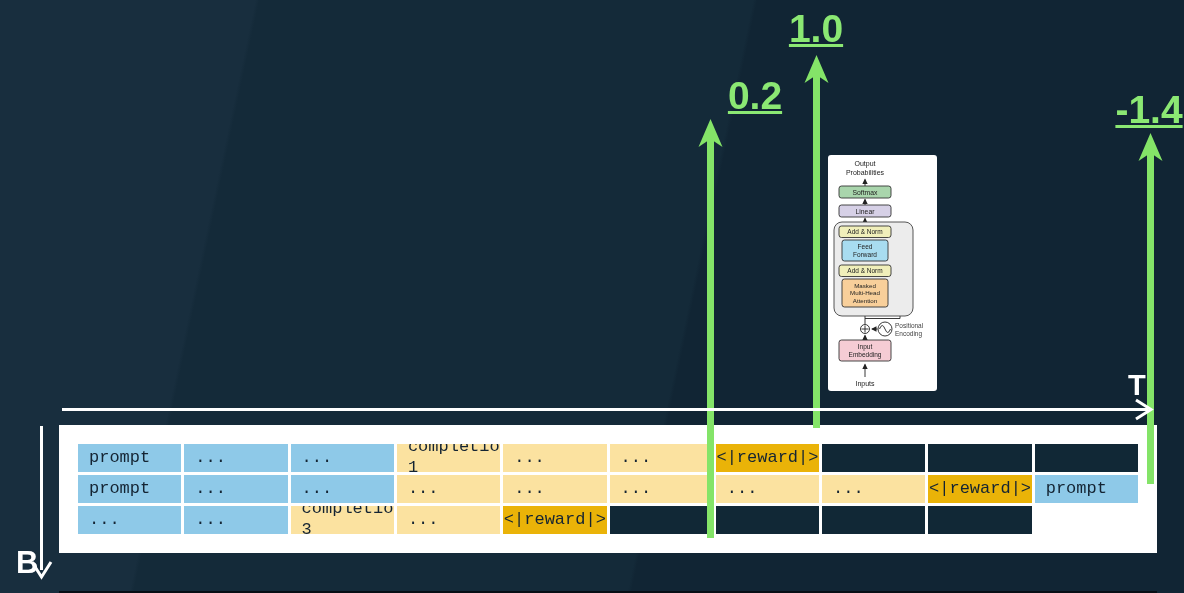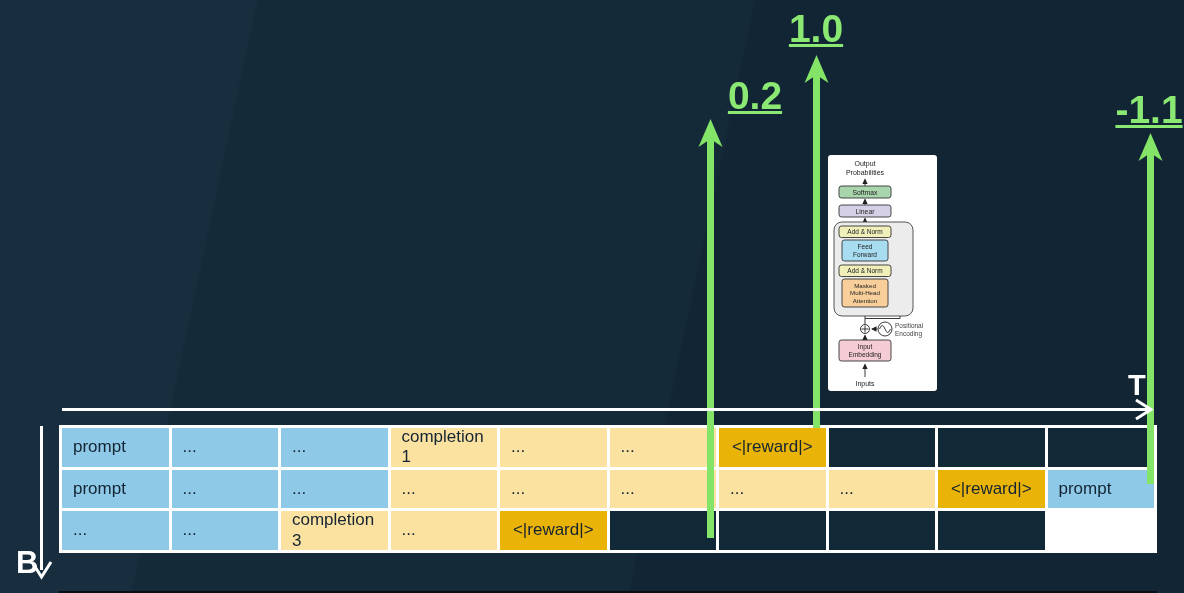--- a/index.html
+++ b/index.html
@@ -12,21 +12,21 @@
     position:absolute;transform:translateX(-50%);
     color:#8be873;font-size:39px;font-weight:bold;line-height:1;white-space:nowrap;
     z-index:4;
     text-decoration:underline;
   }
   .axis-label{position:absolute;color:#ffffff;font-weight:bold;line-height:1;z-index:4;}
   .overlay-svg{position:absolute;left:0;top:0;z-index:2;pointer-events:none;}
   .token-table{
     position:absolute;left:59px;top:425px;width:1098px;height:128px;
     display:grid;grid-template-columns:repeat(10,1fr);grid-auto-rows:1fr;
-    gap:3px;padding:3px;box-sizing:border-box;background:#ffffff;z-index:1;
+    gap:3px;padding:19px;box-sizing:border-box;background:#ffffff;z-index:1;font-family:Liberation Mono, monospace;
   }
   .table-shadow{position:absolute;left:59px;top:591px;width:1098px;height:2px;background:#070e15;z-index:1;}
   .cell{
     display:flex;align-items:center;
     padding:2px 6px 2px 11px;
     font-size:17px;color:#142433;line-height:1.22;
     overflow:hidden;
   }
   .c-blue{background:#8ec9e8;}
   .c-yellow{background:#fbe2a0;}
@@ -39,21 +39,21 @@
   .transformer-card svg{display:block;}
   svg text{font-family:"Liberation Sans",sans-serif;}
 </style>
 </head>
 <body>
 
 <div class="stage">
 
   <div class="reward-num" style="left:707px;top:76px;margin-left:48px;">0.2</div>
   <div class="reward-num" style="left:816px;top:9px;">1.0</div>
-  <div class="reward-num" style="left:1149px;top:90px;">-1.1</div>
+  <div class="reward-num" style="left:1149px;top:90px;">-1.4</div>
 
   <div class="axis-label" style="left:1128px;top:371px;font-size:29px;">T</div>
   <div class="axis-label" style="left:16px;top:547px;font-size:31px;">B</div>
 
   <svg class="overlay-svg" width="1184" height="593" viewBox="0 0 1184 593">
 
     <g fill="#84e468">
       <line x1="710.5" y1="136" x2="710.5" y2="538" stroke="#84e468" stroke-width="7"></line>
       <polygon points="710.5,119 722.5,147 710.5,139 698.5,147"></polygon>
     </g>

